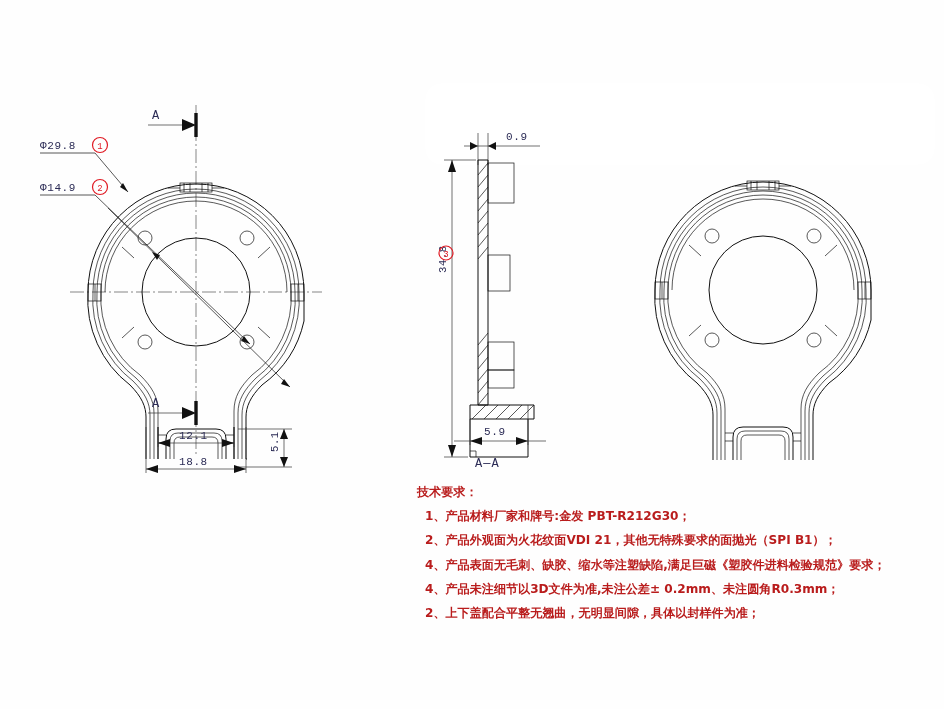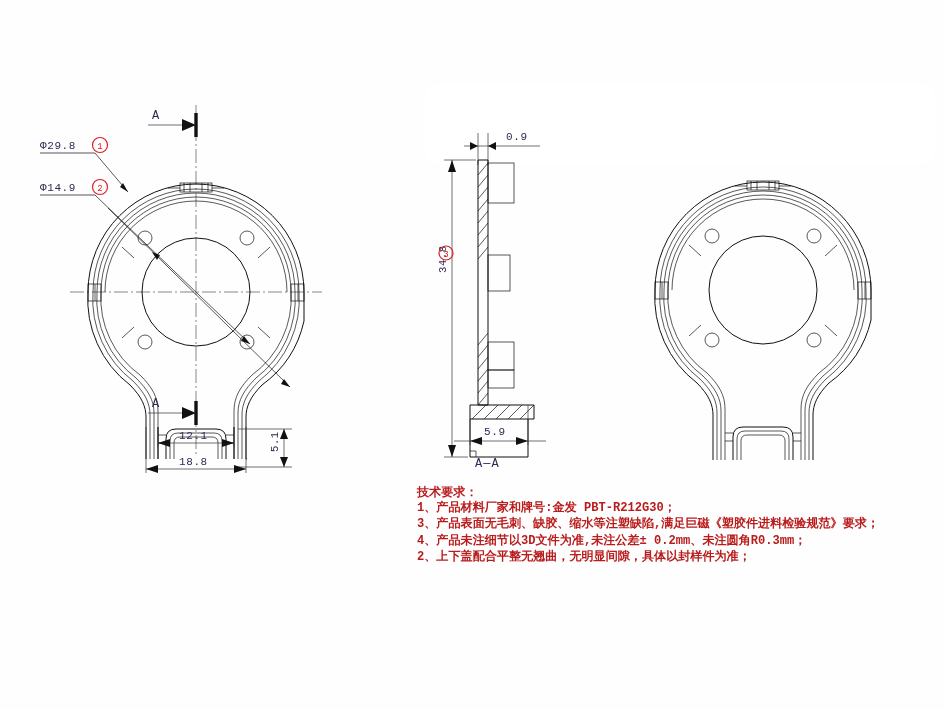--- a/index.html
+++ b/index.html
@@ -86,21 +86,21 @@
     top: 484px;
     width: 520px;
     font-family: "DejaVu Sans", sans-serif;
     font-size: 12.1px;
     line-height: 16.2px;
     color: #b91c1c;
     font-weight: 700;
     white-space: nowrap;
   }
   .notes .note-title { margin-bottom: 0px; }
-  .notes .note-line { margin: 0; font-family: Liberation Mono, monospace; }
+  .notes .note-line { margin: 8px; }
 </style>
 </head>
 <body>
 
 <div class="sheet">
 
   <div class="overlay-panel"></div>
 
   <div class="view" style="left:0px; top:95px; width:330px; height:400px;">
     <svg width="330" height="400" viewBox="0 0 330 400">
@@ -436,18 +436,19 @@
         <line class="ln-thin" x1="173" y1="303" x2="181" y2="303"></line>
         <line class="ln-thin" x1="105" y1="311" x2="113" y2="311"></line>
         <line class="ln-thin" x1="173" y1="311" x2="181" y2="311"></line>
       </g>
     </svg>
   </div>
 
   <div class="notes">
     <div class="note-title">技术要求：</div>
     <div class="note-line">1、产品材料厂家和牌号:金发 PBT-R212G30；</div>
-    <div class="note-line">3、产品表面无毛刺、缺胶、缩水等注塑缺陷,满足巨磁《塑胶件进料检验规范》要求；</div>
+    <div class="note-line">2、产品外观面为火花纹面VDI 21，其他无特殊要求的面抛光（SPI B1）；</div>
+    <div class="note-line">4、产品表面无毛刺、缺胶、缩水等注塑缺陷,满足巨磁《塑胶件进料检验规范》要求；</div>
     <div class="note-line">4、产品未注细节以3D文件为准,未注公差± 0.2mm、未注圆角R0.3mm；</div>
     <div class="note-line">2、上下盖配合平整无翘曲，无明显间隙，具体以封样件为准；</div>
   </div>
 
 </div>
 
 </body></html>

